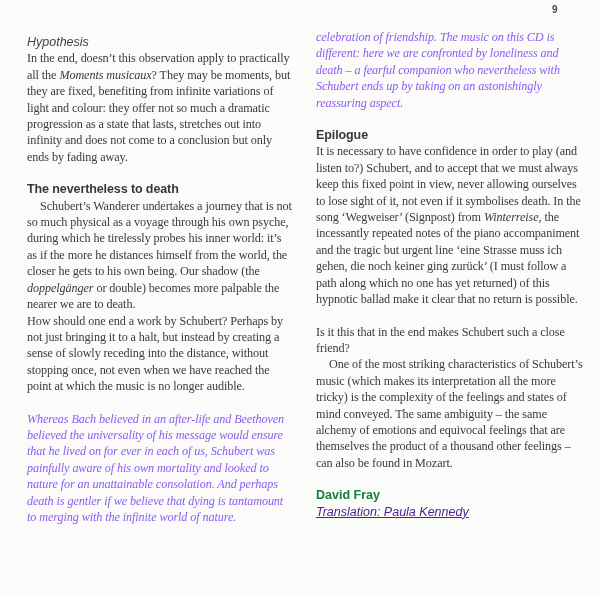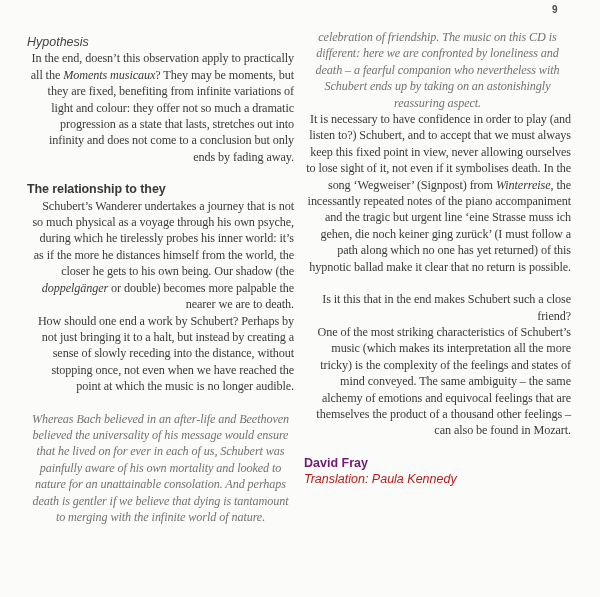--- a/index.html
+++ b/index.html
@@ -20,85 +20,86 @@
     top: 4px;
     left: 552px;
     font: 600 10px/12px "Liberation Sans", sans-serif;
     color: #4b4947;
   }
   .columns {
     position: absolute;
     top: 29px;
     left: 27px;
     display: flex;
-    gap: 10px;
+    gap: 22px;
   }
   .col {
     width: 267px;
   }
   .col-left {
     padding-top: 5px;
   }
   p, h3 {
     margin: 0;
     padding: 0;
   }
   .body {
     font: 12.2px/16.4px "Liberation Serif", serif;
     letter-spacing: -0.1px;
     color: #3d3b39;
-    text-align: right;
+    text-align: left;
   }
   .quote {
     font: italic 12.2px/16.4px "Liberation Serif", serif;
     letter-spacing: -0.1px;
-    color: #737373;
-    text-align: center;
+    color: #8b5cf6;
   }
   .heading {
     font: bold 12.5px/16.4px "Liberation Sans", sans-serif;
     letter-spacing: -0.1px;
     color: #3a3836;
   }
   .label-italic {
     font: italic 12.5px/16.4px "Liberation Sans", sans-serif;
     color: #45423f;
   }
   .author {
     font: bold 12.5px/16.4px "Liberation Sans", sans-serif;
-    color: #701a75;
+    color: #15803d;
   }
   .translation {
     font: italic 12.5px/16.4px "Liberation Sans", sans-serif;
-    color: #b91c1c;
+    color: #4c1d95;
+    text-decoration: underline;
   }
   .mt { margin-top: 16px; }
   .ind { text-indent: 13px; }
   em { font-style: italic; }
 </style>
 </head>
 <body>
 
 <div class="page">
 
   <div class="pagenum">9</div>
 
   <div class="columns">
 
     <div class="col col-left">
       <div class="label-italic">Hypothesis</div>
       <p class="body">In the end, doesn’t this observation apply to practically all the <em>Moments musicaux</em>? They may be moments, but they are fixed, benefiting from infinite variations of light and colour: they offer not so much a dramatic progression as a state that lasts, stretches out into infinity and does not come to a conclusion but only ends by fading away.</p>
-      <h3 class="heading mt">The relationship to they</h3>
+      <h3 class="heading mt">The nevertheless to death</h3>
       <p class="body ind">Schubert’s Wanderer undertakes a journey that is not so much physical as a voyage through his own psyche, during which he tirelessly probes his inner world: it’s as if the more he distances himself from the world, the closer he gets to his own being. Our shadow (the <em>doppelgänger</em> or double) becomes more palpable the nearer we are to death.</p>
       <p class="body">How should one end a work by Schubert? Perhaps by not just bringing it to a halt, but instead by creating a sense of slowly receding into the distance, without stopping once, not even when we have reached the point at which the music is no longer audible.</p>
       <p class="quote mt">Whereas Bach believed in an after-life and Beethoven believed the universality of his message would ensure that he lived on for ever in each of us, Schubert was painfully aware of his own mortality and looked to nature for an unattainable consolation. And perhaps death is gentler if we believe that dying is tantamount to merging with the infinite world of nature.</p>
     </div>
 
     <div class="col col-right">
       <p class="quote">celebration of friendship. The music on this CD is different: here we are confronted by loneliness and death – a fearful companion who nevertheless with Schubert ends up by taking on an astonishingly reassuring aspect.</p>
+      <h3 class="heading mt">Epilogue</h3>
       <p class="body">It is necessary to have confidence in order to play (and listen to?) Schubert, and to accept that we must always keep this fixed point in view, never allowing ourselves to lose sight of it, not even if it symbolises death. In the song ‘Wegweiser’ (Signpost) from <em>Winterreise</em>, the incessantly repeated notes of the piano accompaniment and the tragic but urgent line ‘eine Strasse muss ich gehen, die noch keiner ging zurück’ (I must follow a path along which no one has yet returned) of this hypnotic ballad make it clear that no return is possible.</p>
       <p class="body mt">Is it this that in the end makes Schubert such a close friend?</p>
       <p class="body ind">One of the most striking characteristics of Schubert’s music (which makes its interpretation all the more tricky) is the complexity of the feelings and states of mind conveyed. The same ambiguity – the same alchemy of emotions and equivocal feelings that are themselves the product of a thousand other feelings – can also be found in Mozart.</p>
       <div class="author mt">David Fray</div>
       <div class="translation">Translation: Paula Kennedy</div>
     </div>
 
   </div>
 </div>
 

